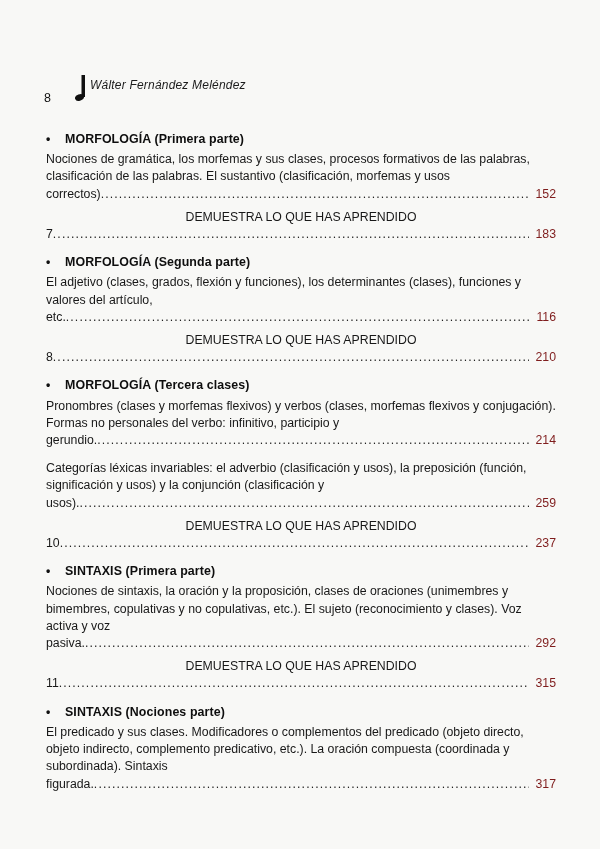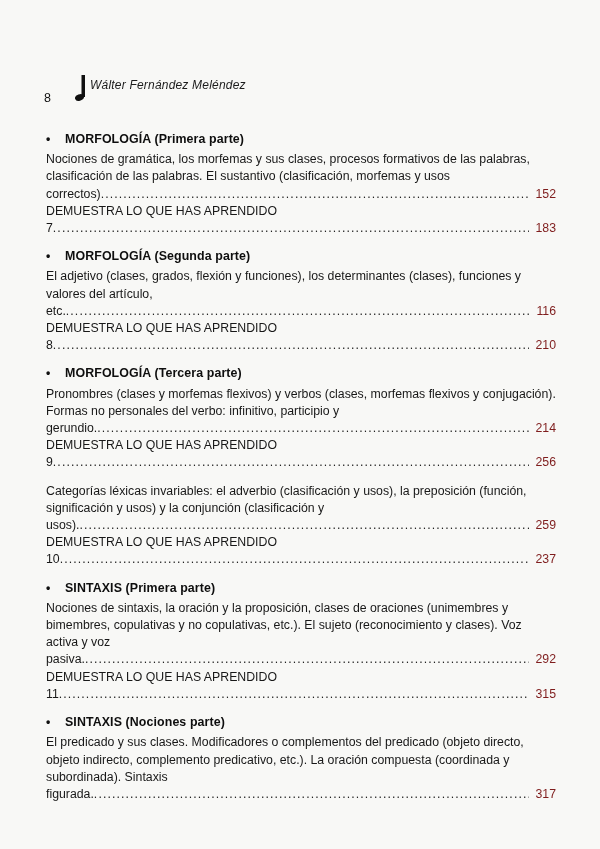--- a/index.html
+++ b/index.html
@@ -51,21 +51,21 @@
   }
   .dots{white-space:nowrap;letter-spacing:1.1px;color:#222;}
   .dots::after{
     content:"......................................................................................................................................................................................";
   }
   .page-num{
     position:absolute;right:0;bottom:0;
     background:var(--paper);padding-left:6px;
     color:#7f1d1d;
   }
-  .exercise{}
+  .exercise{margin-top:6px;text-align:center;}
   .toc-entry{margin-bottom:11px;}
 </style>
 </head>
 <body>
 
 <div class="page">
 
   <span class="running-head-author">Wálter Fernández Meléndez</span>
   <span class="note-mark">
       <svg width="11" height="27" viewBox="0 0 11 27">
@@ -83,23 +83,22 @@
       <p class="toc-line exercise"><span>DEMUESTRA LO QUE HAS APRENDIDO 7</span><span class="dots"></span><span class="page-num">183</span></p>
     </section>
 
     <section class="toc-entry">
       <div class="entry-heading"><span class="bullet">•</span><span class="entry-title">MORFOLOGÍA (Segunda parte)</span></div>
       <p class="toc-line"><span>El adjetivo (clases, grados, flexión y funciones), los determinantes (clases), funciones y valores del artículo, etc.</span><span class="dots"></span><span class="page-num">116</span></p>
       <p class="toc-line exercise"><span>DEMUESTRA LO QUE HAS APRENDIDO 8</span><span class="dots"></span><span class="page-num">210</span></p>
     </section>
 
     <section class="toc-entry">
-      <div class="entry-heading"><span class="bullet">•</span><span class="entry-title">MORFOLOGÍA (Tercera parte)</span></div>
+      <div class="entry-heading"><span class="bullet">•</span><span class="entry-title">MORFOLOGÍA (Tercera clases)</span></div>
       <p class="toc-line"><span>Pronombres (clases y morfemas flexivos) y verbos (clases, morfemas flexivos y conjugación). Formas no personales del verbo: infinitivo, participio y gerundio.</span><span class="dots"></span><span class="page-num">214</span></p>
-      <p class="toc-line exercise"><span>DEMUESTRA LO QUE HAS APRENDIDO 9</span><span class="dots"></span><span class="page-num">256</span></p>
     </section>
 
     <section class="toc-entry">
       <p class="toc-line"><span>Categorías léxicas invariables: el adverbio (clasificación y usos), la preposición (función, significación y usos) y la conjunción (clasificación y usos).</span><span class="dots"></span><span class="page-num">259</span></p>
       <p class="toc-line exercise"><span>DEMUESTRA LO QUE HAS APRENDIDO 10</span><span class="dots"></span><span class="page-num">237</span></p>
     </section>
 
     <section class="toc-entry">
       <div class="entry-heading"><span class="bullet">•</span><span class="entry-title">SINTAXIS (Primera parte)</span></div>
       <p class="toc-line"><span>Nociones de sintaxis, la oración y la proposición, clases de oraciones (unimembres y bimembres, copulativas y no copulativas, etc.). El sujeto (reconocimiento y clases). Voz activa y voz pasiva.</span><span class="dots"></span><span class="page-num">292</span></p>

